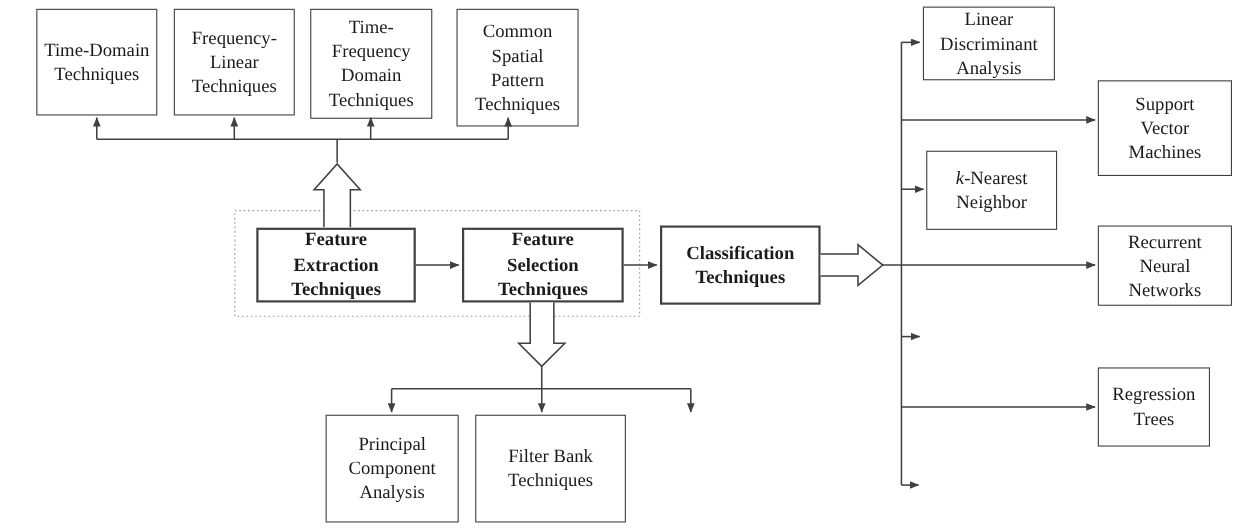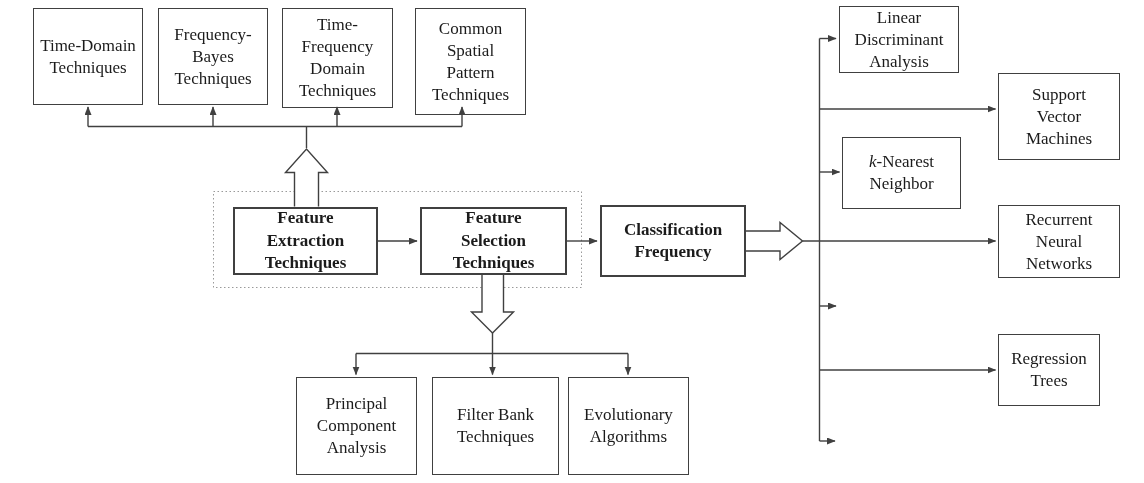--- a/index.html
+++ b/index.html
@@ -26,21 +26,21 @@
 <body>
 
 <div class="canvas">
 
   <div class="box" style="left:33px;top:8px;width:110px;height:97px">
     <span class="lbl">Time-Domain
 Techniques</span>
   </div>
   <div class="box" style="left:158px;top:8px;width:110px;height:97px">
     <span class="lbl">Frequency-
-Bayes
+Linear
 Techniques</span>
   </div>
   <div class="box" style="left:282px;top:8px;width:111px;height:100px">
     <span class="lbl">Time-
 Frequency
 Domain
 Techniques</span>
   </div>
   <div class="box" style="left:415px;top:8px;width:111px;height:107px">
     <span class="lbl">Common
@@ -54,35 +54,31 @@
 Extraction
 Techniques</span>
   </div>
   <div class="box bold" style="left:420px;top:207px;width:147px;height:68px">
     <span class="lbl">Feature
 Selection
 Techniques</span>
   </div>
   <div class="box bold" style="left:600px;top:205px;width:146px;height:72px">
     <span class="lbl">Classification
-Frequency</span>
+Techniques</span>
   </div>
 
   <div class="box" style="left:296px;top:377px;width:121px;height:98px">
     <span class="lbl">Principal
 Component
 Analysis</span>
   </div>
-  <div class="box" style="left:432px;top:377px;width:127px;height:98px">
+  <div class="box" style="left:432px;top:377px;width:137px;height:98px">
     <span class="lbl">Filter Bank
 Techniques</span>
-  </div>
-  <div class="box" style="left:568px;top:377px;width:121px;height:98px">
-    <span class="lbl">Evolutionary
-Algorithms</span>
   </div>
 
   <div class="box" style="left:839px;top:6px;width:120px;height:67px">
     <span class="lbl">Linear
 Discriminant
 Analysis</span>
   </div>
   <div class="box" style="left:998px;top:73px;width:122px;height:87px">
     <span class="lbl">Support
 Vector

